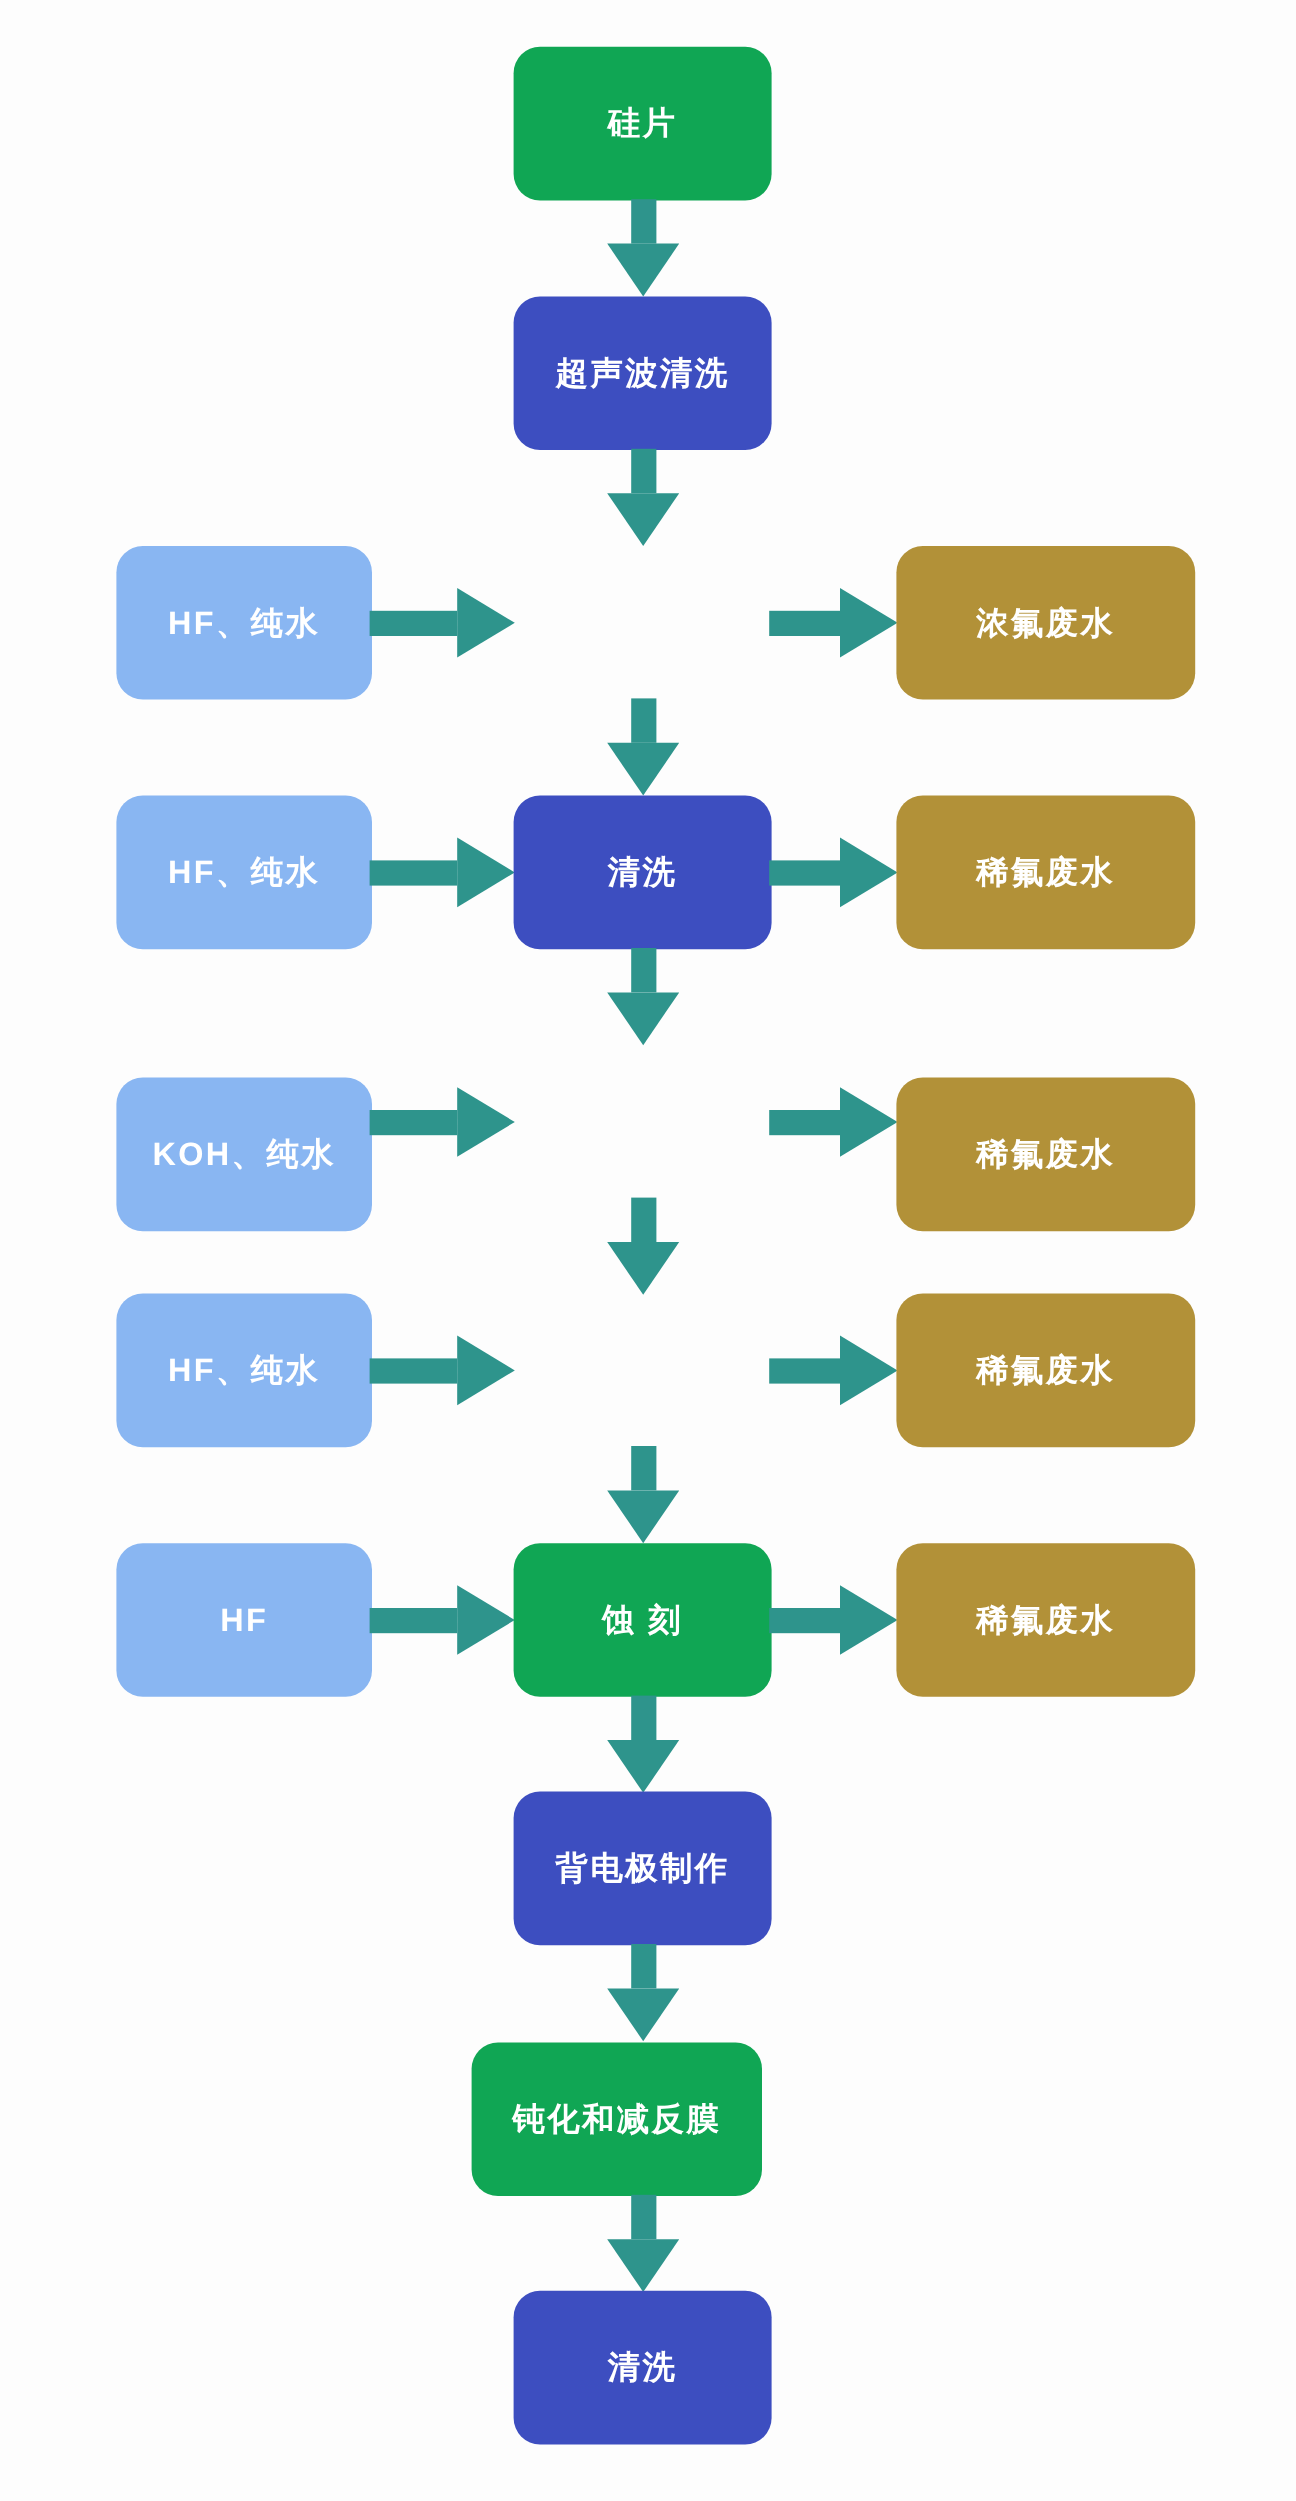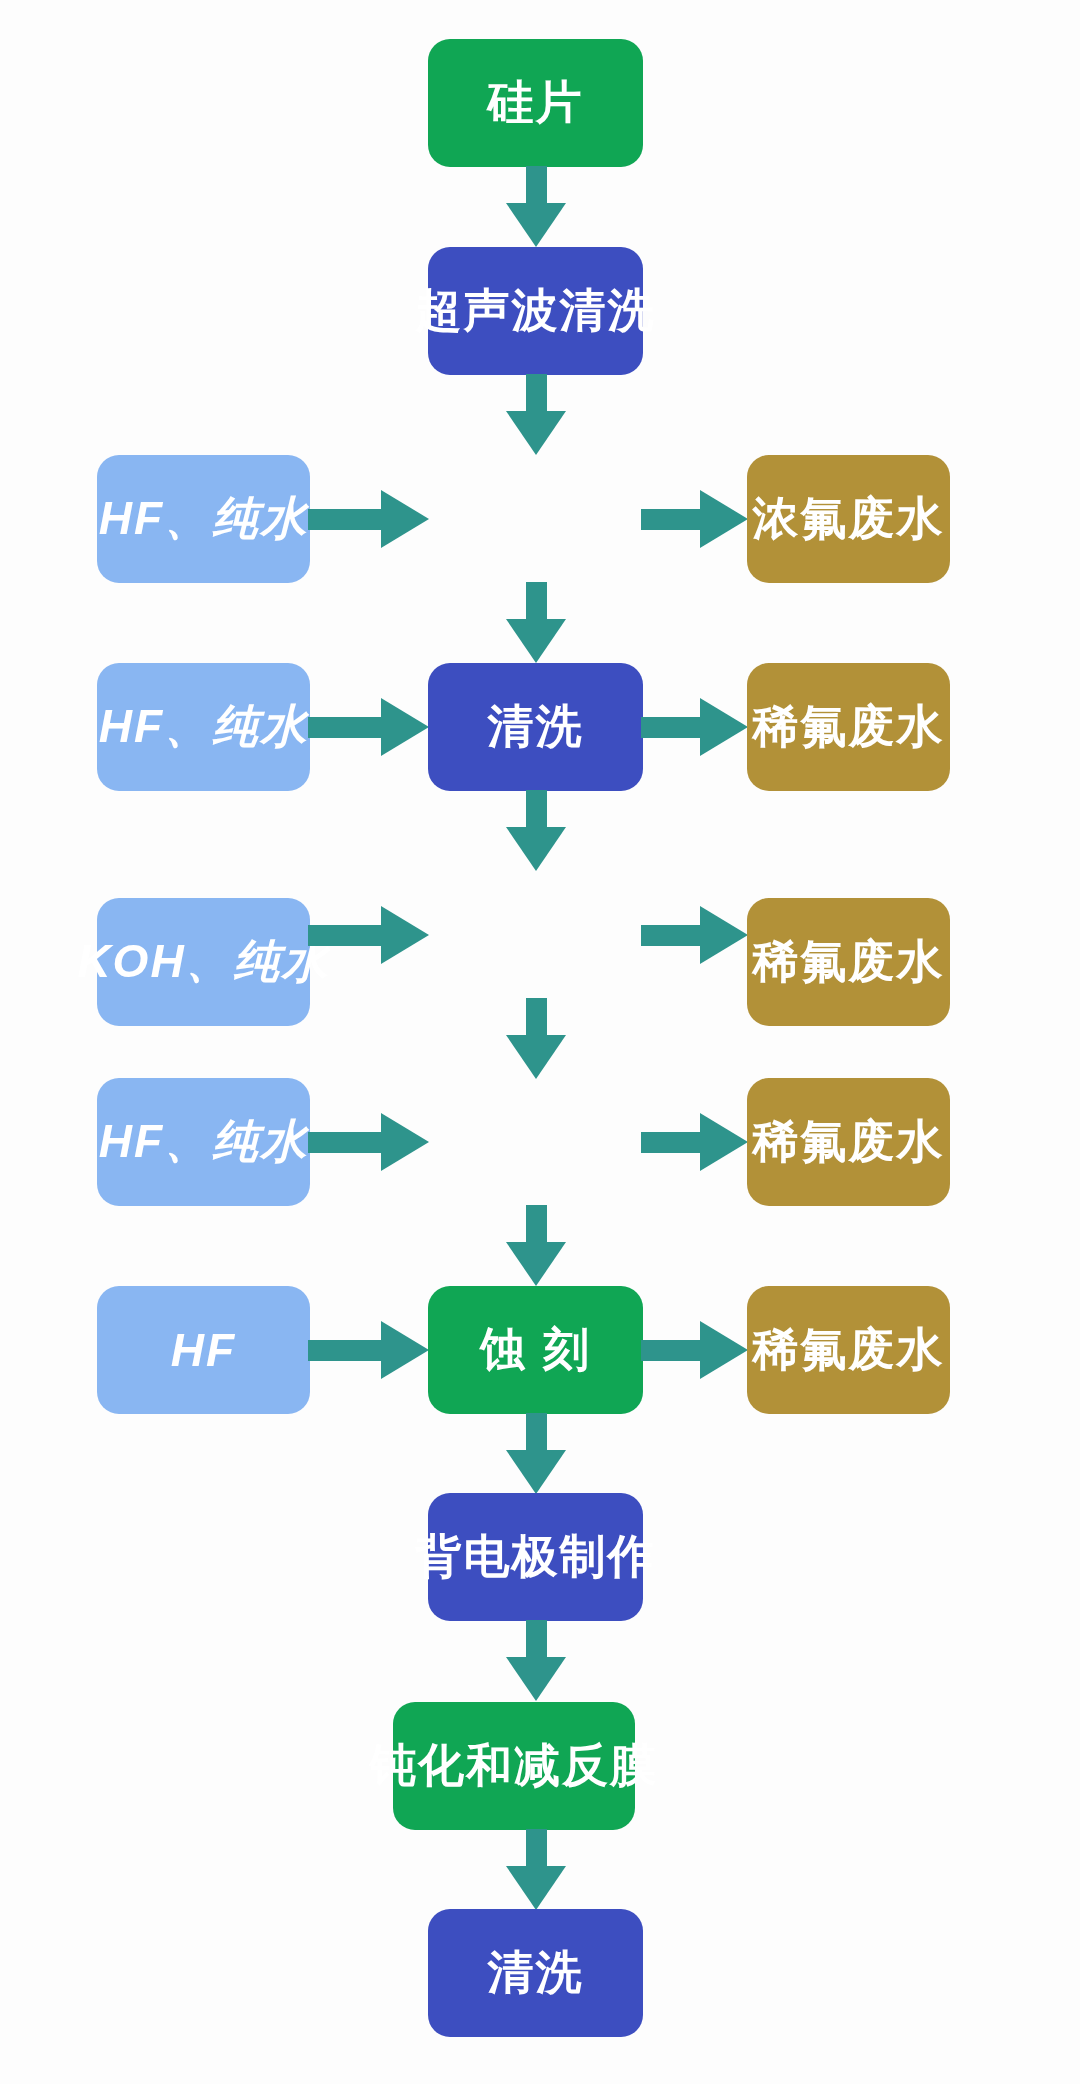--- a/index.html
+++ b/index.html
@@ -8,29 +8,29 @@
   }
   html,body{margin:0;padding:0;background:var(--bg);}
   .canvas{
     position:relative; width:1080px; height:2084px; margin:0 auto;
     background:var(--bg); overflow:hidden;
     font-family:"Liberation Sans","DejaVu Sans",sans-serif;
   }
   .box{
     position:absolute; height:128px; border-radius:22px;
     display:flex; align-items:center; justify-content:center;
-    color:var(--text); font-weight:bold; font-size:46px; letter-spacing:2px;
+    color:var(--text); font-weight:bold; font-size:27px; letter-spacing:2px;
     white-space:nowrap;
   }
   .green{background:var(--green);} .blue{background:var(--blue);text-align:center;}
   .lightblue{background:var(--lightblue);} .gold{background:var(--gold);}
   .c{left:428px;width:215px;}
   .c.wide{left:393px;width:242px;}
-  .l{left:97px;width:213px;font-style:italic;}
-  .r{left:747px;width:203px;}
+  .l{left:97px;width:213px;}
+  .r{left:747px;width:249px;}
   .row0{top:39px;} .row1{top:247px;} .row2{top:455px;} .row3{top:663px;}
   .row4{top:898px;} .row5{top:1078px;} .row6{top:1286px;} .row7{top:1493px;}
   .row8{top:1702px;} .row9{top:1909px;}
   
   .va{
     position:absolute; left:506px; width:60px; height:81px;
     display:flex; flex-direction:column; align-items:center;
   }
   .va .stem{width:21px; flex:1 1 auto; background:var(--teal);}
   .va .head{

